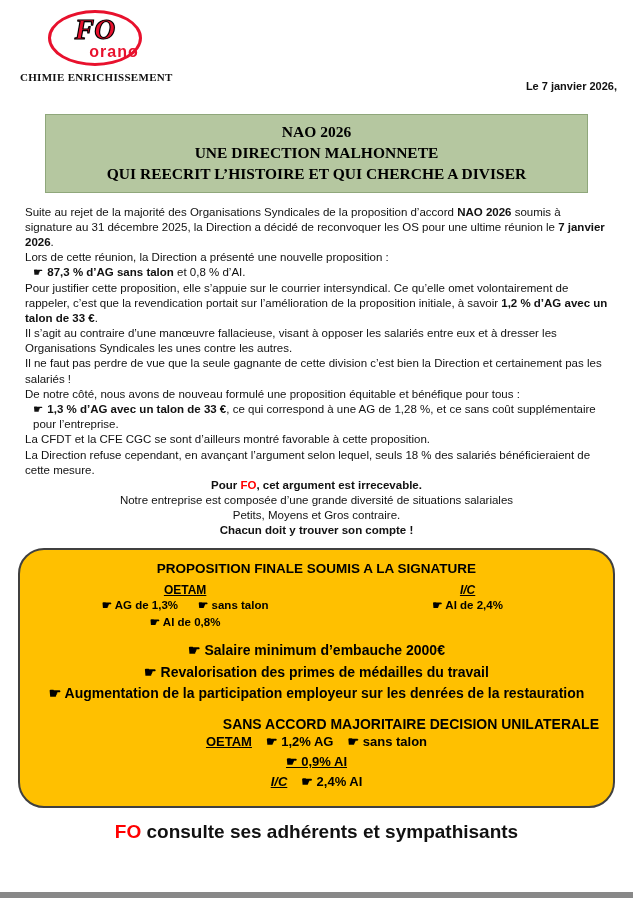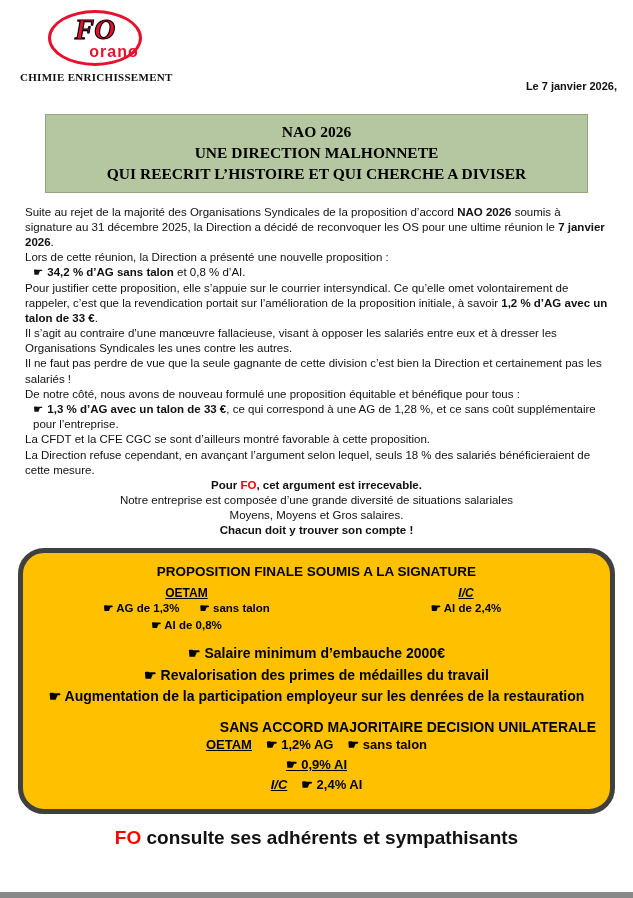--- a/index.html
+++ b/index.html
@@ -49,21 +49,21 @@
   .bullet { padding-left: 8px; }
   .hand { margin-right: 4px; }
   .center { text-align: center; }
   .bold { font-weight: bold; }
   .red { color: #ff0000; }
   .redline { color: #ff0000; font-weight: bold; text-align: center; font-size: 12px; margin: 5px 0; }
   
   .ybox {
     margin: 9px 18px 0;
     background: #ffc000;
-    border: 5px solid #404040;
+    border: 2px solid #404040;
     border-radius: 26px;
     padding: 11px 14px 13px;
     font-weight: bold; color: #000;
   }
   .ybox-title { text-align: center; font-size: 13.5px; margin-bottom: 7px; }
   .cols { display: flex; }
   .col { text-align: center; }
   .col-oetam { flex: 1.15; }
   .col-ic { flex: 1; }
   .colhead { font-size: 12px; text-decoration: underline; }
@@ -96,31 +96,31 @@
 
   <div class="gbox">
     <div>NAO 2026</div>
     <div>UNE DIRECTION MALHONNETE</div>
     <div>QUI REECRIT L’HISTOIRE ET QUI CHERCHE A DIVISER</div>
   </div>
 
   <div class="bodytext">
     <p class="para"><span>Suite au rejet de la majorité des Organisations Syndicales de la proposition d’accord </span><b>NAO 2026</b><span> soumis à signature au 31 décembre 2025, la Direction a décidé de reconvoquer les OS pour une ultime réunion le </span><b>7 janvier 2026</b><span>.</span></p>
     <p class="para">Lors de cette réunion, la Direction a présenté une nouvelle proposition :</p>
-    <p class="para bullet"><span class="hand">☛</span><b>34,2 % d’AG sans talon</b><span> et 0,8 % d’AI.</span></p>
+    <p class="para bullet"><span class="hand">☛</span><b>87,3 % d’AG sans talon</b><span> et 0,8 % d’AI.</span></p>
     <p class="para"><span>Pour justifier cette proposition, elle s’appuie sur le courrier intersyndical. Ce qu’elle omet volontairement de rappeler, c’est que la revendication portait sur l’amélioration de la proposition initiale, à savoir </span><b>1,2 % d’AG avec un talon de 33 €</b><span>.</span></p>
     <p class="para">Il s’agit au contraire d’une manœuvre fallacieuse, visant à opposer les salariés entre eux et à dresser les Organisations Syndicales les unes contre les autres.</p>
     <p class="para">Il ne faut pas perdre de vue que la seule gagnante de cette division c’est bien la Direction et certainement pas les salariés !</p>
     <p class="para">De notre côté, nous avons de nouveau formulé une proposition équitable et bénéfique pour tous :</p>
     <p class="para bullet"><span class="hand">☛</span><b>1,3 % d’AG avec un talon de 33 €</b><span>, ce qui correspond à une AG de 1,28 %, et ce sans coût supplémentaire pour l’entreprise.</span></p>
     <p class="para">La CFDT et la CFE CGC se sont d’ailleurs montré favorable à cette proposition.</p>
     <p class="para">La Direction refuse cependant, en avançant l’argument selon lequel, seuls 18 % des salariés bénéficieraient de cette mesure.</p>
     <p class="para center bold"><span>Pour </span><span class="red">FO</span><span>, cet argument est irrecevable.</span></p>
     <p class="para center">Notre entreprise est composée d’une grande diversité de situations salariales</p>
-    <p class="para center">Moyens, Moyens et Gros salaires.</p>
+    <p class="para center">Petits, Moyens et Gros contraire.</p>
     <p class="para center bold">Chacun doit y trouver son compte !</p>
   </div>
 
   <div class="ybox">
     <div class="ybox-title">PROPOSITION FINALE SOUMIS A LA SIGNATURE</div>
 
     <div class="cols">
       <div class="col col-oetam">
         <div class="colhead">OETAM</div>
         <div class="colline"><span>☛ AG de 1,3%</span><span class="gap-left">☛ sans talon</span></div>

